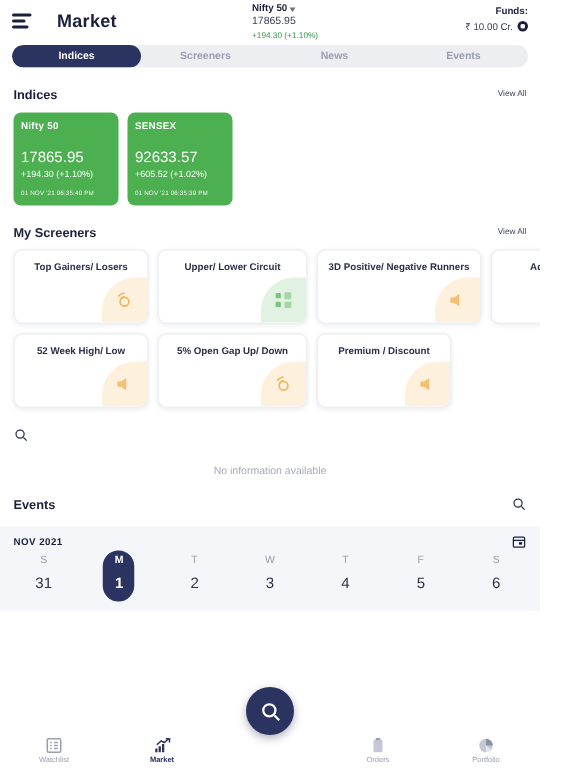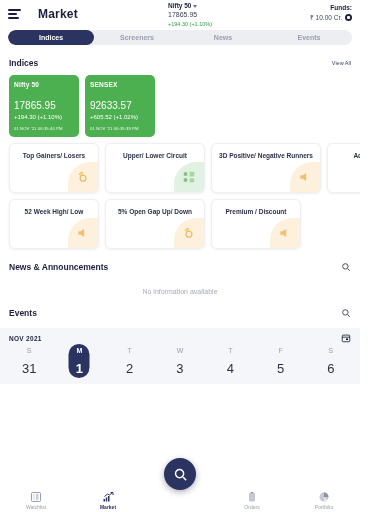--- a/index.html
+++ b/index.html
@@ -211,21 +211,21 @@
     padding: 4px 4px 0 4px;
   }
   .cal-cell {
     flex: 1;
     display: flex; flex-direction: column;
     align-items: center;
     position: relative;
     cursor: pointer;
   }
   .cal-dow { font-size: 7px; color: #9a9eb0; }
-  .cal-num { font-size: 13px; color: #2b3048; margin-top: 7px; }
+  .cal-num { font-size: 10px; color: #2b3048; margin-top: 7px; }
   .cal-cell.selected .cal-pill {
     position: absolute;
     top: -3px; left: 50%; transform: translateX(-50%);
     width: 21px; height: 34px;
     background: #2b3360;
     border-radius: 11px;
     z-index: 0;
   }
   .cal-cell.selected .cal-dow,
   .cal-cell.selected .cal-num { color: #ffffff; position: relative; z-index: 1; font-weight: 700; }
@@ -314,20 +314,24 @@
       <div class="itime">01 NOV '21 06:35:40 PM</div>
     </div>
     <div class="index-card">
       <div class="iname">SENSEX</div>
       <div class="ival">92633.57</div>
       <div class="ichg">+605.52 (+1.02%)</div>
       <div class="itime">01 NOV '21 06:35:39 PM</div>
     </div>
   </div>
 
+  <div class="sec-head">
+    <div class="sec-title">My Screeners</div>
+    <div class="view-all">View All</div>
+  </div>
 
   <div class="screener-row">
     <div class="sc-card w-top">
       <div class="sc-label">Top Gainers/ Losers</div>
       <div class="sc-corner orange">
         <svg width="14" height="14" viewBox="0 0 24 24" fill="none" stroke="#f2b860" stroke-width="2">
           <circle cx="12" cy="14" r="5"></circle>
           <path d="M5 8a10 10 0 0 1 7-4"></path>
           <path d="M7.5 10.5a6.5 6.5 0 0 1 4.5-2.5"></path>
         </svg>
@@ -385,21 +389,20 @@
       <div class="sc-label">Premium / Discount</div>
       <div class="sc-corner orange">
         <svg width="14" height="14" viewBox="0 0 24 24" fill="#f5bf72">
           <path d="M4 9v6h4l6 4V5L8 9H4z"></path>
         </svg>
       </div>
     </div>
   </div>
 
   <div class="sec-head">
-    <div class="sec-title">News &amp; Announcements</div>
     <svg class="srch-ico" viewBox="0 0 24 24" fill="none" stroke="#2b3048" stroke-width="2">
       <circle cx="10.5" cy="10.5" r="6.5"></circle>
       <path d="M16 16l5 5"></path>
     </svg>
   </div>
   <div class="news-empty">No information available</div>
 
   <div class="sec-head">
     <div class="sec-title">Events</div>
     <svg class="srch-ico" viewBox="0 0 24 24" fill="none" stroke="#2b3048" stroke-width="2">

